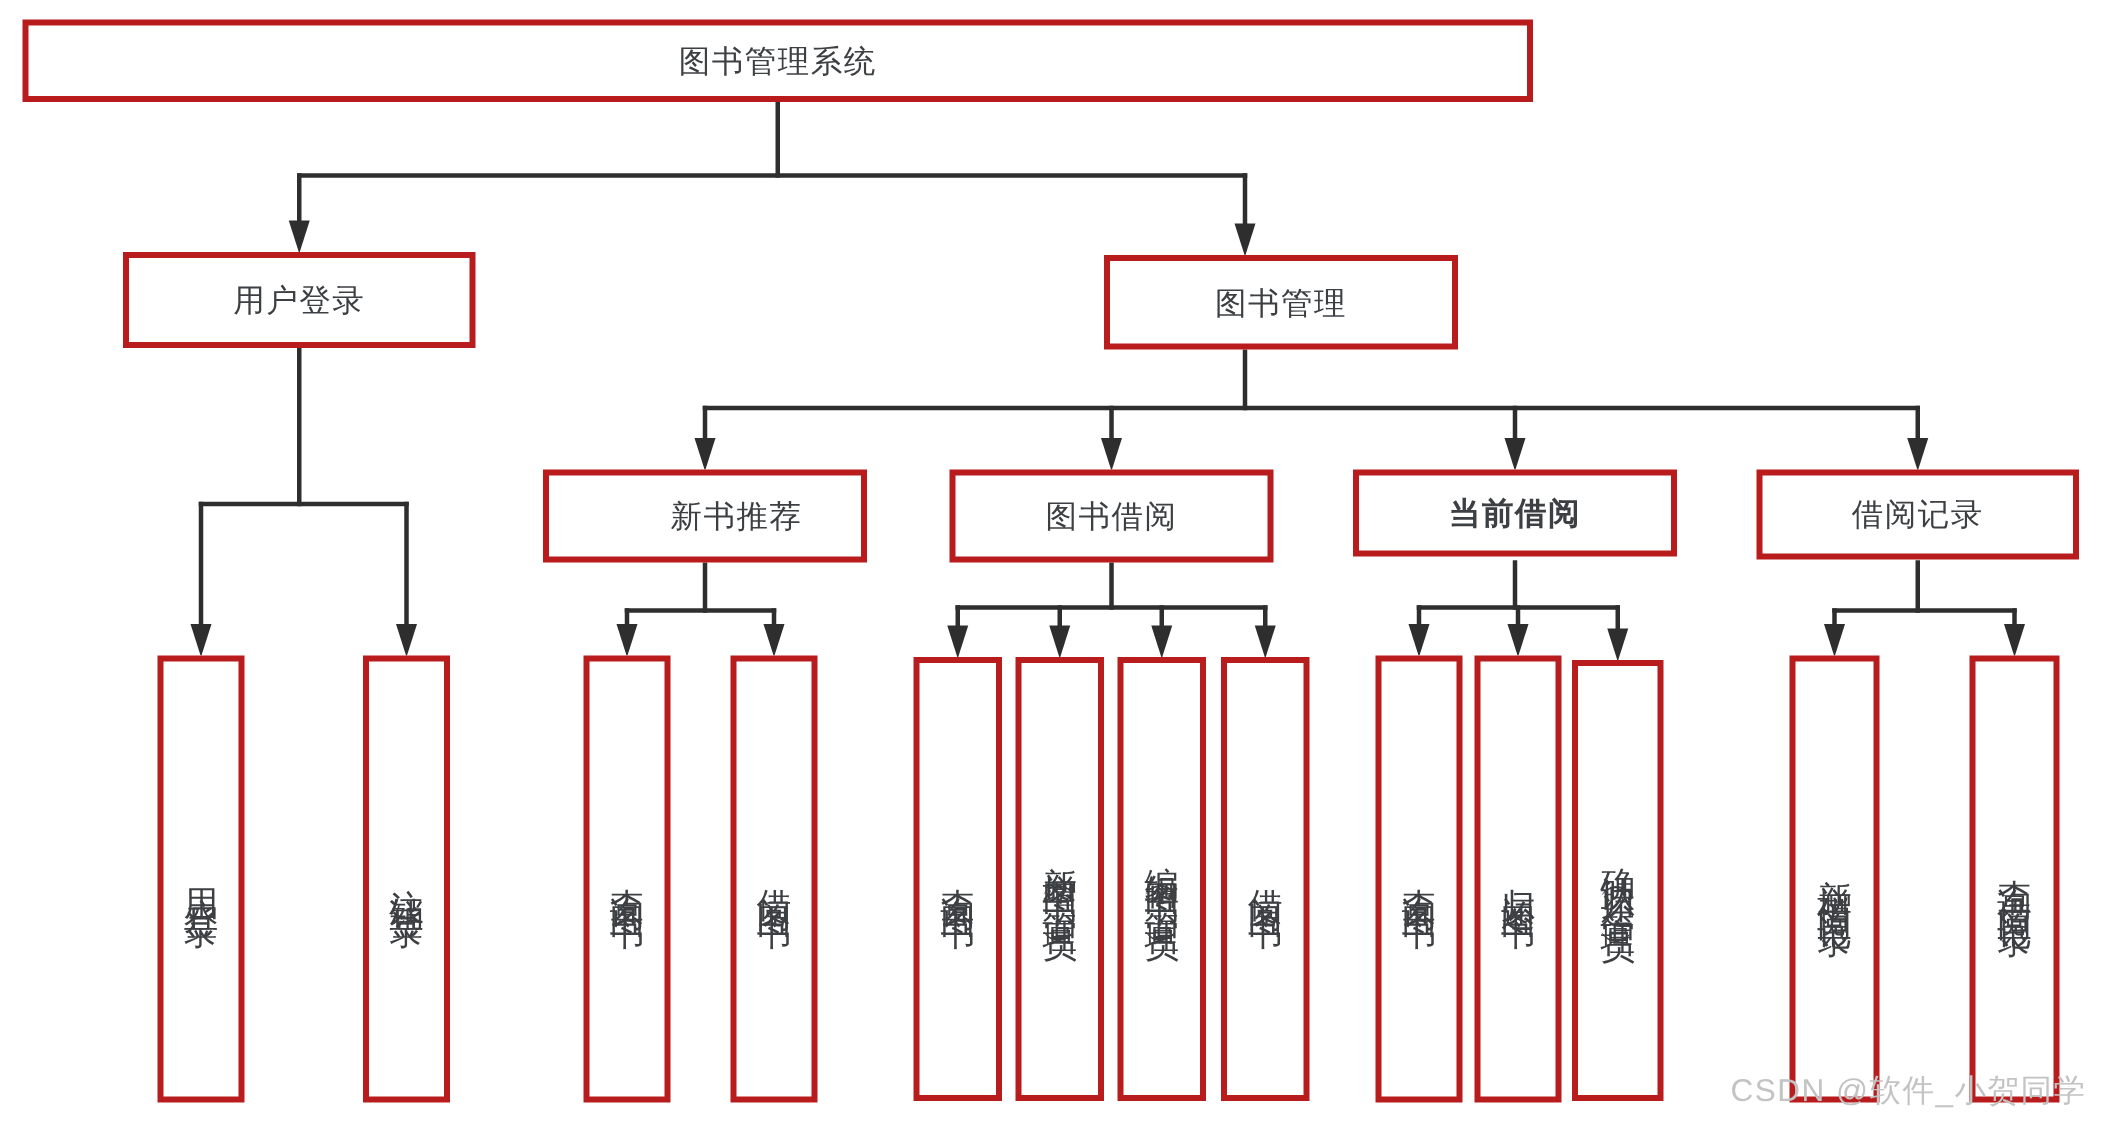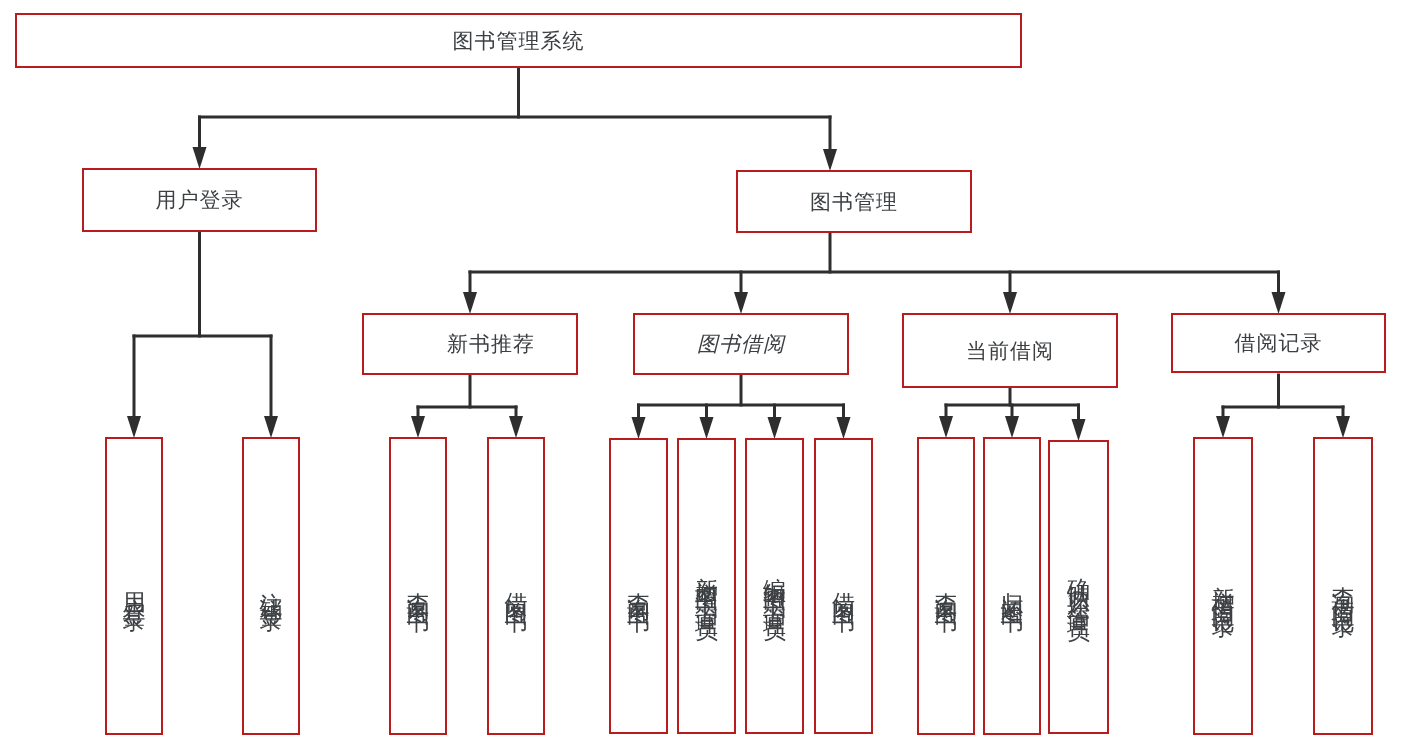--- a/index.html
+++ b/index.html
@@ -17,21 +17,21 @@
   }
   #wires {
     position: absolute;
     left: 0;
     top: 0;
     pointer-events: none;
   }
   .node {
     position: absolute;
     box-sizing: border-box;
-    border: 2px solid #b91c1c;
+    border: 4px solid #b91c1c;
     background: #ffffff;
     display: flex;
     align-items: center;
     justify-content: center;
     color: #3d4043;
   }
   .node.horiz span {
     font-size: 21px;
     letter-spacing: 1px;
     white-space: nowrap;
@@ -119,24 +119,24 @@
       </div>
       <div class="node horiz" style="left: 82px; top: 168px; width: 235px; height: 64px;">
         <span>用户登录</span>
       </div>
       <div class="node horiz" style="left: 712px; top: 170px; width: 236px; height: 63px; margin-left: 24px;">
         <span>图书管理</span>
       </div>
       <div class="node horiz" style="left: 362px; top: 313px; width: 216px; height: 62px; padding-left: 42px;">
         <span>新书推荐</span>
       </div>
-      <div class="node horiz" style="left: 633px; top: 313px; width: 216px; height: 62px; font-style: italic;">
+      <div class="node horiz" style="left: 633px; top: 313px; width: 216px; height: 62px;">
         <span>图书借阅</span>
       </div>
-      <div class="node horiz" style="left: 902px; top: 313px; width: 216px; height: 75px;">
+      <div class="node horiz" style="left: 902px; top: 313px; width: 216px; height: 58px; font-weight: bold;">
         <span>当前借阅</span>
       </div>
       <div class="node horiz" style="left: 1171px; top: 313px; width: 215px; height: 60px;">
         <span>借阅记录</span>
       </div>
       <div class="node vert" style="left: 105px; top: 437px; width: 58px; height: 298px;">
         <span>用户登录</span>
       </div>
       <div class="node vert" style="left: 242px; top: 437px; width: 58px; height: 298px;">
         <span>注销登录</span>
@@ -168,13 +168,14 @@
       <div class="node vert" style="left: 1048px; top: 440px; width: 61px; height: 294px;">
         <span>确认归还（管理员）</span>
       </div>
       <div class="node vert" style="left: 1193px; top: 437px; width: 60px; height: 298px;">
         <span>新增借阅记录</span>
       </div>
       <div class="node vert" style="left: 1313px; top: 437px; width: 60px; height: 298px;">
         <span>查询借阅记录</span>
       </div>
     </div>
+  <div id="watermark">CSDN @软件_小贺同学</div>
 </div>
 
 </body></html>

